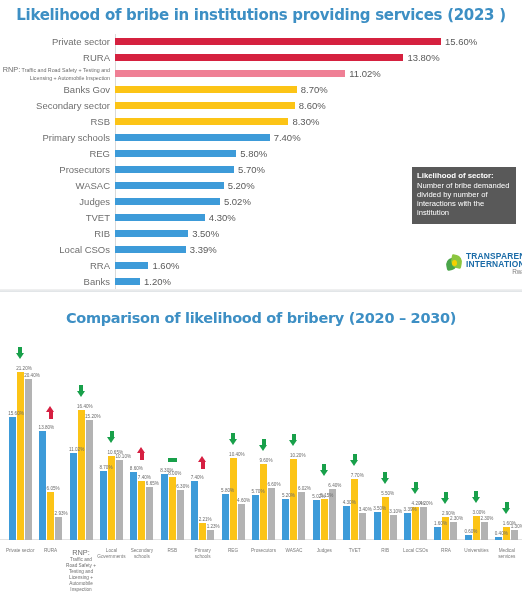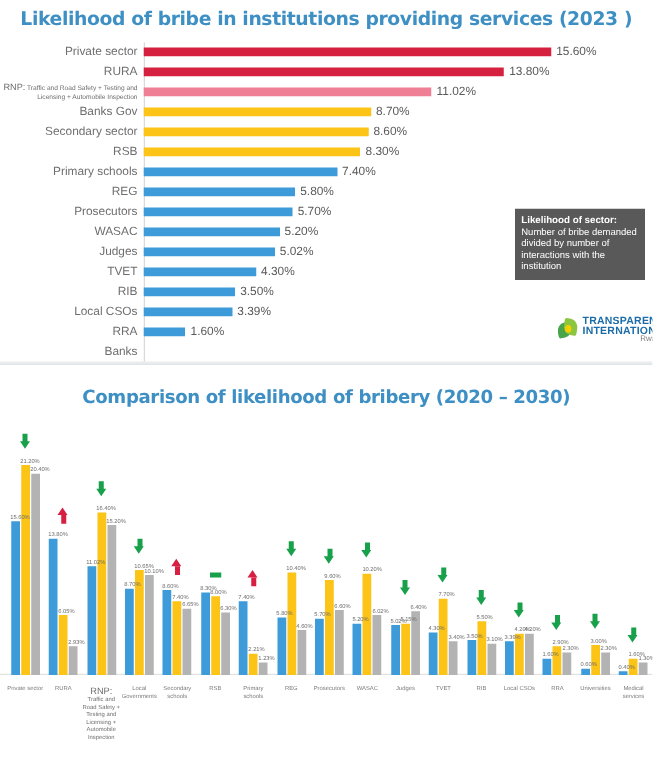--- a/index.html
+++ b/index.html
@@ -197,20 +197,24 @@
         </div>
         <div class="row">
           <div class="row-label">RRA</div>
           <div class="row-track">
             <div class="bar" style="width: 33.4359px; background: rgb(61, 155, 217);"></div>
             <div class="bar-val" style="left: 37.4359px;">1.60%</div>
           </div>
         </div>
         <div class="row">
           <div class="row-label">Banks</div>
+          <div class="row-track">
+            <div class="bar" style="width: 25.0769px; background: rgb(61, 155, 217);"></div>
+            <div class="bar-val" style="left: 29.0769px;">1.20%</div>
+          </div>
         </div>
         <div class="row">
           <div class="row-label">Universities</div>
           <div class="row-track">
             <div class="bar" style="width: 12.5385px; background: rgb(61, 155, 217);"></div>
             <div class="bar-val" style="left: 16.5385px;">0.60%</div>
           </div>
         </div>
         <div class="row">
           <div class="row-label">Medical services</div>

